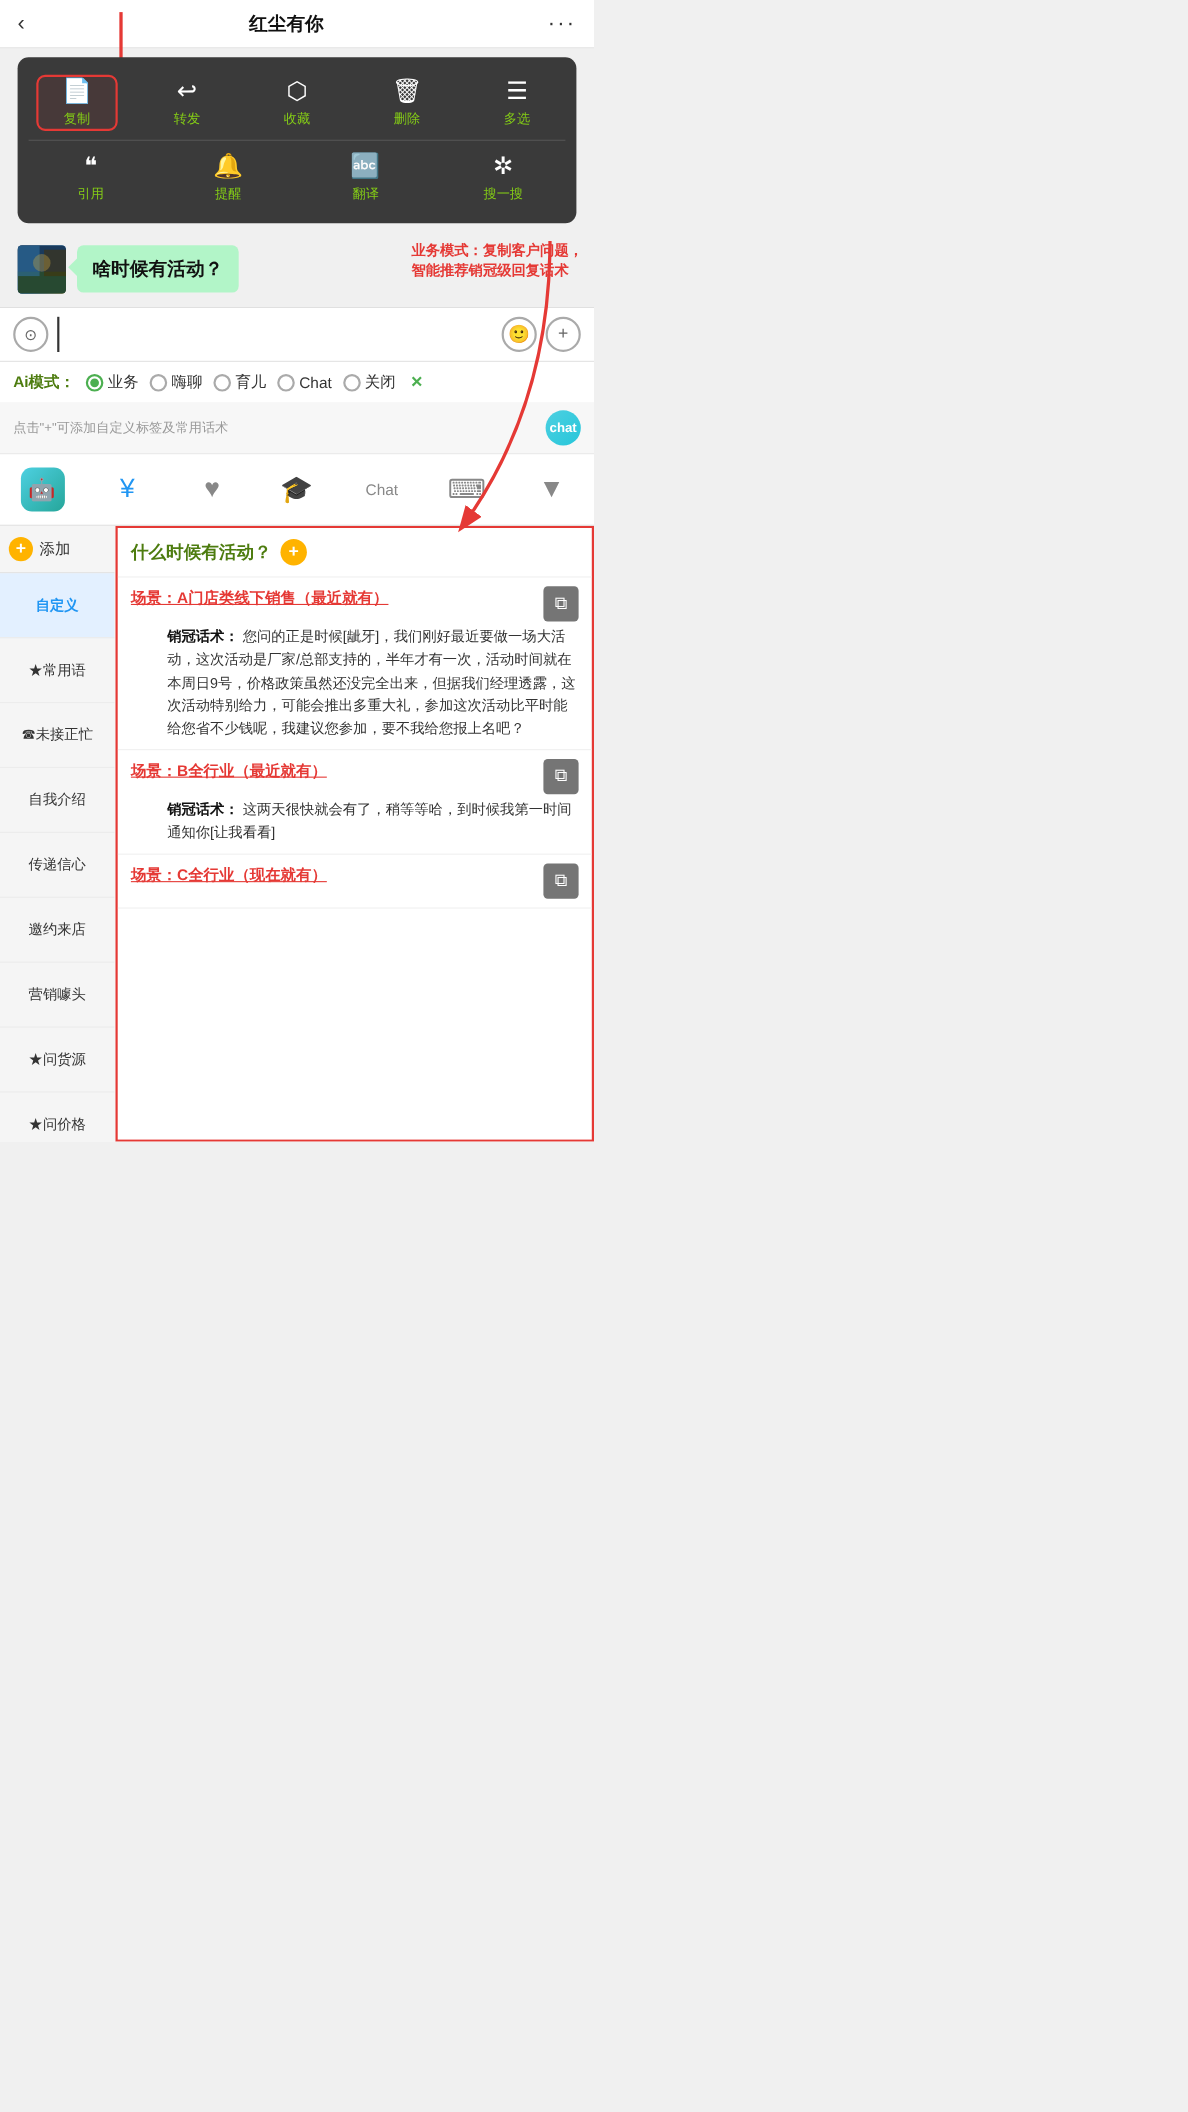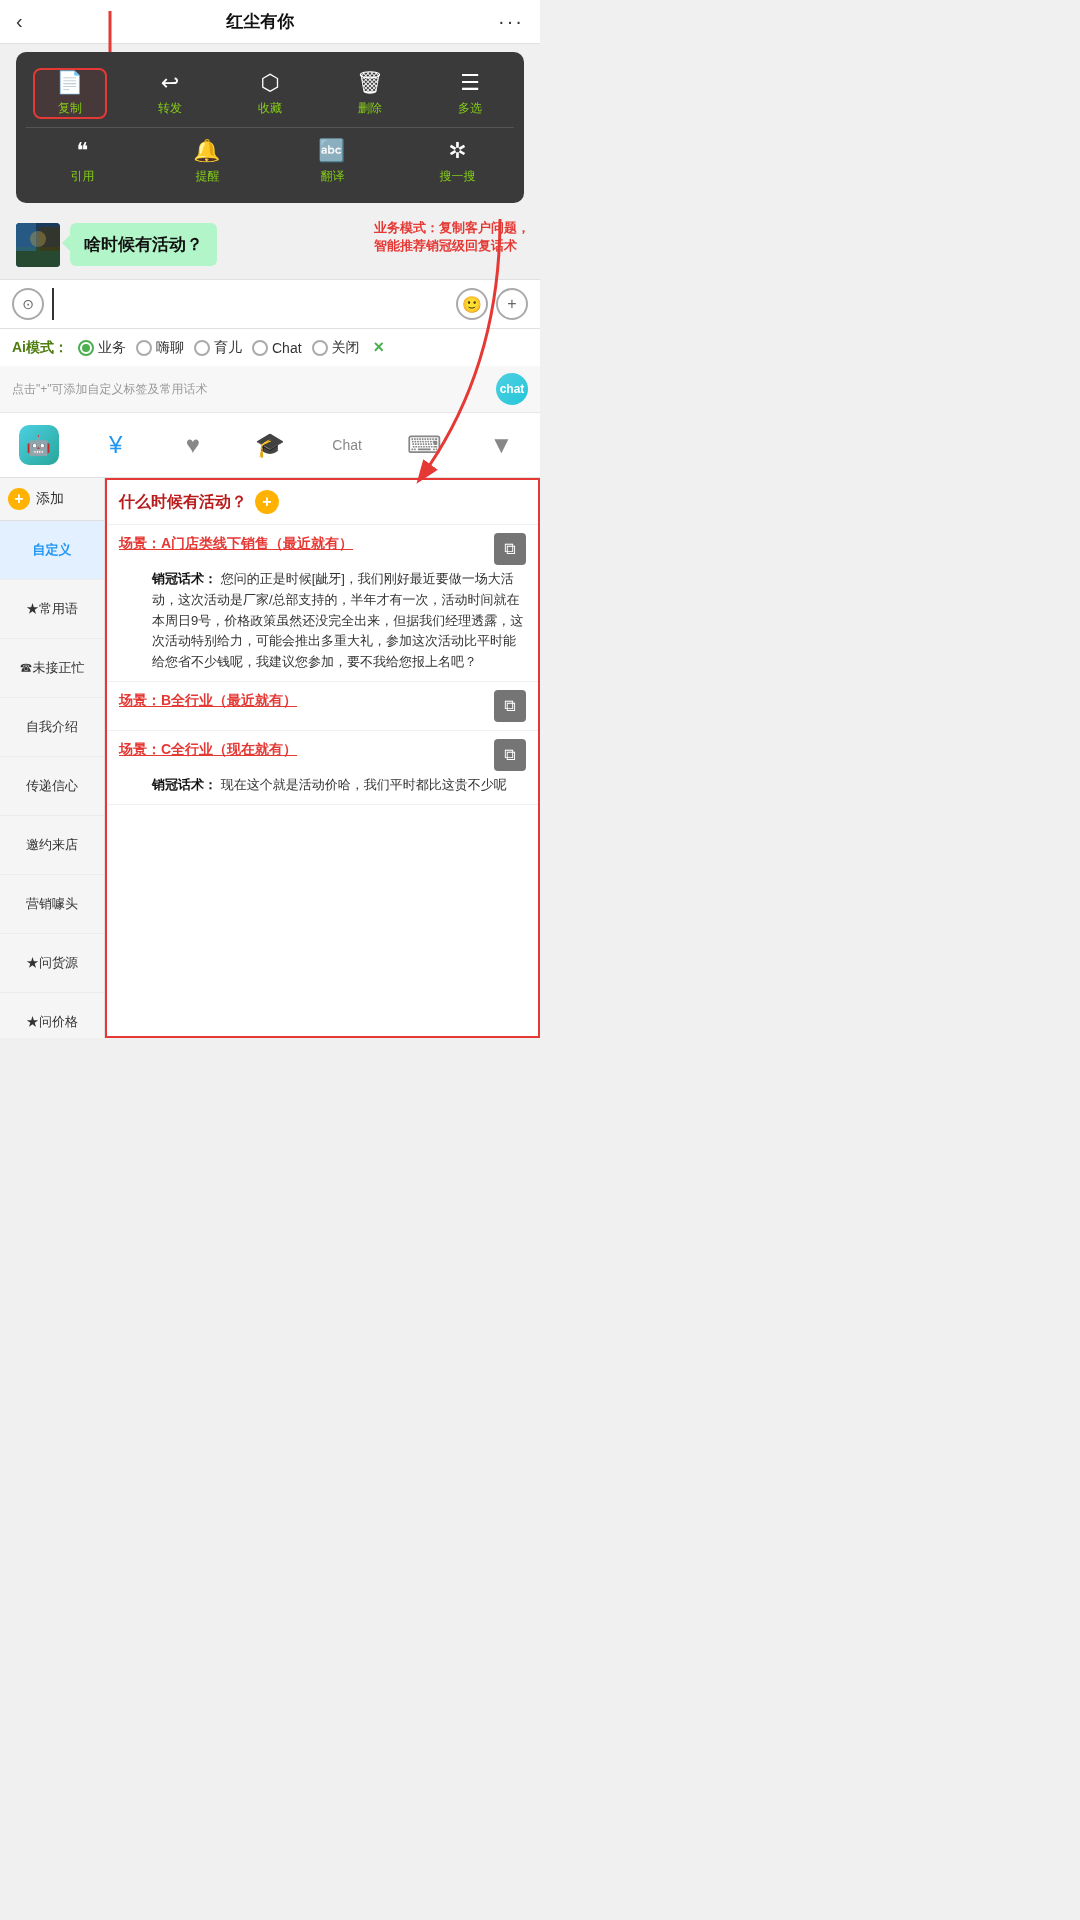--- a/index.html
+++ b/index.html
@@ -291,21 +291,21 @@
     .question-header {
       display: flex;
       align-items: center;
       gap: 8px;
       padding: 10px 12px;
       border-bottom: 1px solid #f0f0f0;
     }
     .question-title {
       font-size: 16px;
       font-weight: bold;
-      color: #b91c1c;
+      color: #4d7c0f;
     }
     .plus-yellow {
       width: 24px; height: 24px;
       border-radius: 50%;
       background: #ffb300;
       display: flex; align-items: center; justify-content: center;
       color: #fff; font-size: 16px; font-weight: bold;
       cursor: pointer;
       flex-shrink: 0;
     }
@@ -573,29 +573,29 @@
       </div>
     </div>
 
     <div class="scene-block">
       <div class="scene-header">
         <span class="scene-title">场景：B全行业（最近就有）</span>
         <div class="copy-btn">
           <span class="copy-btn-icon">⧉</span>
         </div>
       </div>
+      <div class="scene-content">
+        <span class="bold-label">销冠话术：</span>
+        <span>这两天很快就会有了，稍等等哈，到时候我第一时间通知你[让我看看]</span>
+      </div>
     </div>
 
     <div class="scene-block">
       <div class="scene-header">
         <span class="scene-title">场景：C全行业（现在就有）</span>
         <div class="copy-btn">
           <span class="copy-btn-icon">⧉</span>
         </div>
       </div>
-      <div class="scene-content">
-        <span class="bold-label">销冠话术：</span>
-        <span>现在这个就是活动价哈，我们平时都比这贵不少呢</span>
-      </div>
     </div>
 
   </div>
 </div>
 
 </body></html>

